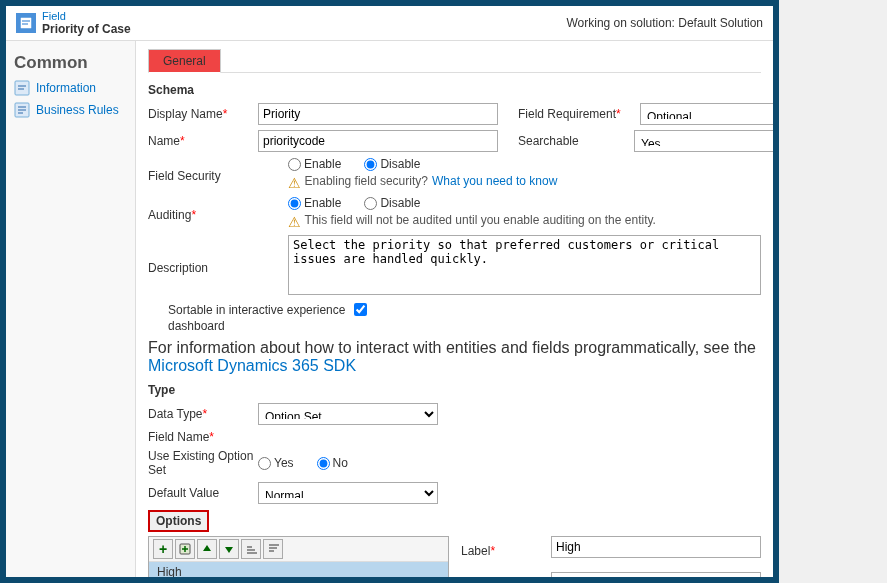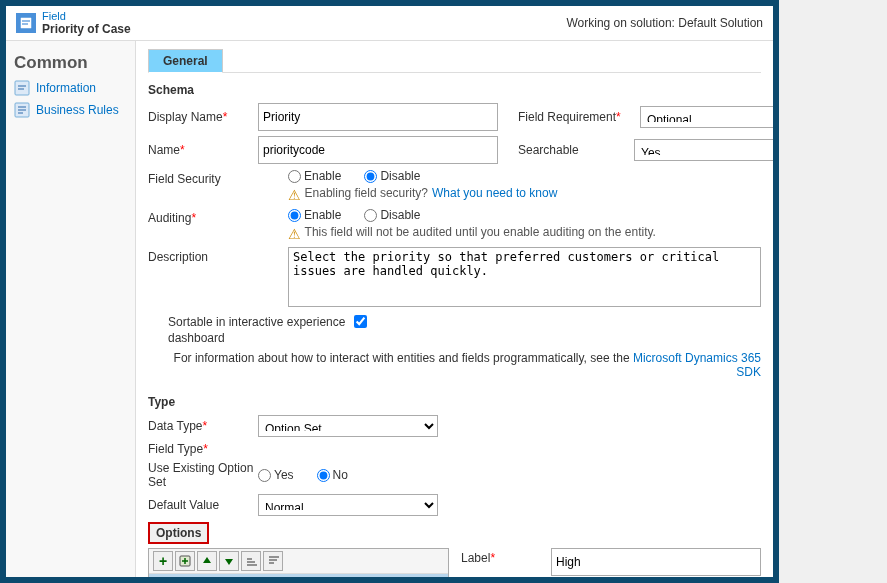--- a/index.html
+++ b/index.html
@@ -25,31 +25,31 @@
     .sidebar-section-title { font-size: 17px; font-weight: bold; color: #555; padding: 4px 8px; }
     .sidebar-item { display: flex; align-items: center; gap: 6px; padding: 3px 8px; cursor: pointer; font-size: 12px; color: #0072c6; }
     .sidebar-item-icon { width: 16px; height: 16px; flex-shrink: 0; }
 
     
     .content-area { flex: 1; padding: 8px 12px; overflow-y: auto; }
 
     
     .tabs { display: flex; border-bottom: 1px solid #ddd; margin-bottom: 10px; }
     .tab { padding: 4px 14px; border: 1px solid #ccc; border-bottom: none; background: #f5f5f5; font-size: 12px; cursor: pointer; margin-right: 2px; }
-    .tab.active { background: #7dd3fc; border-bottom: 1px solid #fff; margin-bottom: -1px; font-weight: bold; }
+    .tab.active { background: #ef4444; border-bottom: 1px solid #fff; margin-bottom: -1px; font-weight: normal; }
 
     
     .section-title { font-size: 12px; font-weight: bold; color: #333; margin-bottom: 6px; }
 
-    .form-row { display: flex; align-items: flex-start; margin-bottom: 5px; min-height: 22px; }
+    .form-row { display: flex; align-items: center; margin-bottom: 5px; min-height: 22px; }
     .form-label { width: 140px; flex-shrink: 0; font-size: 12px; color: #333; padding-top: 3px; }
     .form-label .required { color: red; }
     .form-control { flex: 1; }
 
-    input[type="text"] { height: 22px; border: 1px solid #ababab; padding: 13px 4px; font-size: 12px; width: 100%; }
+    input[type="text"] { height: 22px; border: 1px solid #ababab; padding: 1px 4px; font-size: 12px; width: 100%; }
 
     .radio-group { display: flex; align-items: center; gap: 23px; }
     .radio-group label { display: flex; align-items: center; gap: 3px; font-size: 12px; cursor: pointer; }
 
     .checkbox-wrapper { display: flex; align-items: center; gap: 4px; }
 
     .info-box { display: flex; align-items: flex-start; gap: 4px; font-size: 12px; color: #555; }
     .info-box .warn-icon { color: #cc8800; font-size: 14px; flex-shrink: 0; margin-top: 1px; }
     .info-box a { color: #0072c6; text-decoration: none; }
 
@@ -62,21 +62,21 @@
     .two-col-row .col-label .required { color: red; }
     .two-col-row .col-control { flex: 1; }
 
     
     .global-filter-row { display: flex; align-items: flex-start; margin-bottom: 5px; }
     .gf-left { display: flex; align-items: flex-start; gap: 6px; width: 50%; }
     .gf-left .gf-label { font-size: 12px; color: #333; line-height: 1.3; width: 130px; flex-shrink: 0; }
     .gf-right { display: flex; align-items: flex-start; gap: 6px; width: 50%; }
     .gf-right .gf-label { font-size: 12px; color: #333; line-height: 1.3; }
 
-    .sdk-link-row { font-size: 12px; color: #333; margin-bottom: 16px; text-align: right; }
+    .sdk-link-row { font-size: 16px; color: #333; margin-bottom: 8px; }
     .sdk-link-row a { color: #0072c6; text-decoration: none; }
 
     
     .type-section { margin-top: 4px; }
 
     
     .options-section { margin-top: 6px; }
     .options-header { font-size: 12px; font-weight: bold; background: #f0f0f0; border: 2px solid #cc0000; padding: 2px 6px; display: inline-block; margin-bottom: 4px; }
 
     .options-layout { display: flex; gap: 12px; }
@@ -84,21 +84,21 @@
     .options-list-panel { flex: 1; border: 1px solid #ababab; }
     .options-toolbar { background: #f5f5f5; border-bottom: 1px solid #ddd; padding: 2px 4px; display: flex; align-items: center; gap: 2px; }
     .toolbar-btn { width: 20px; height: 20px; border: 1px solid #aaa; background: #f0f0f0; cursor: pointer; display: flex; align-items: center; justify-content: center; font-size: 11px; }
     .toolbar-btn svg { width: 12px; height: 12px; }
 
     .options-list { list-style: none; padding: 0; margin: 0; min-height: 100px; }
     .options-list li { padding: 3px 8px; font-size: 12px; cursor: pointer; }
     .options-list li.selected { background: #b8d6ed; }
 
     .options-detail-panel { width: 300px; flex-shrink: 0; }
-    .detail-row { display: flex; align-items: flex-start; margin-bottom: 14px; }
+    .detail-row { display: flex; align-items: flex-end; margin-bottom: 14px; }
     .detail-label { width: 90px; flex-shrink: 0; font-size: 12px; color: #333; padding-top: 3px; }
     .detail-label .required { color: red; }
     .detail-control { flex: 1; }
     .detail-control input[type="text"] { width: 100%; }
 
     .detail-desc-area { width: 100%; height: 40px; border: 1px solid #ababab; font-size: 12px; padding: 2px 4px; resize: none; }
 
     textarea { border: 1px solid #ababab; font-size: 12px; padding: 2px 4px; resize: none; width: 100%; }
   </style>
 </head>
@@ -276,21 +276,21 @@
               <select style="width:180px;">
                 <option>Option Set</option>
               </select>
             </div>
           </div>
         </div>
 
         <div class="two-col-row">
           <div class="col">
             <div class="col-label">
-              <span>Field Type</span><span class="required">*</span>
+              <span>Field Name</span><span class="required">*</span>
             </div>
           </div>
         </div>
 
         <div class="two-col-row">
           <div class="col">
             <div class="col-label">Use Existing Option Set</div>
             <div class="col-control">
               <div class="radio-group">
                 <label>

